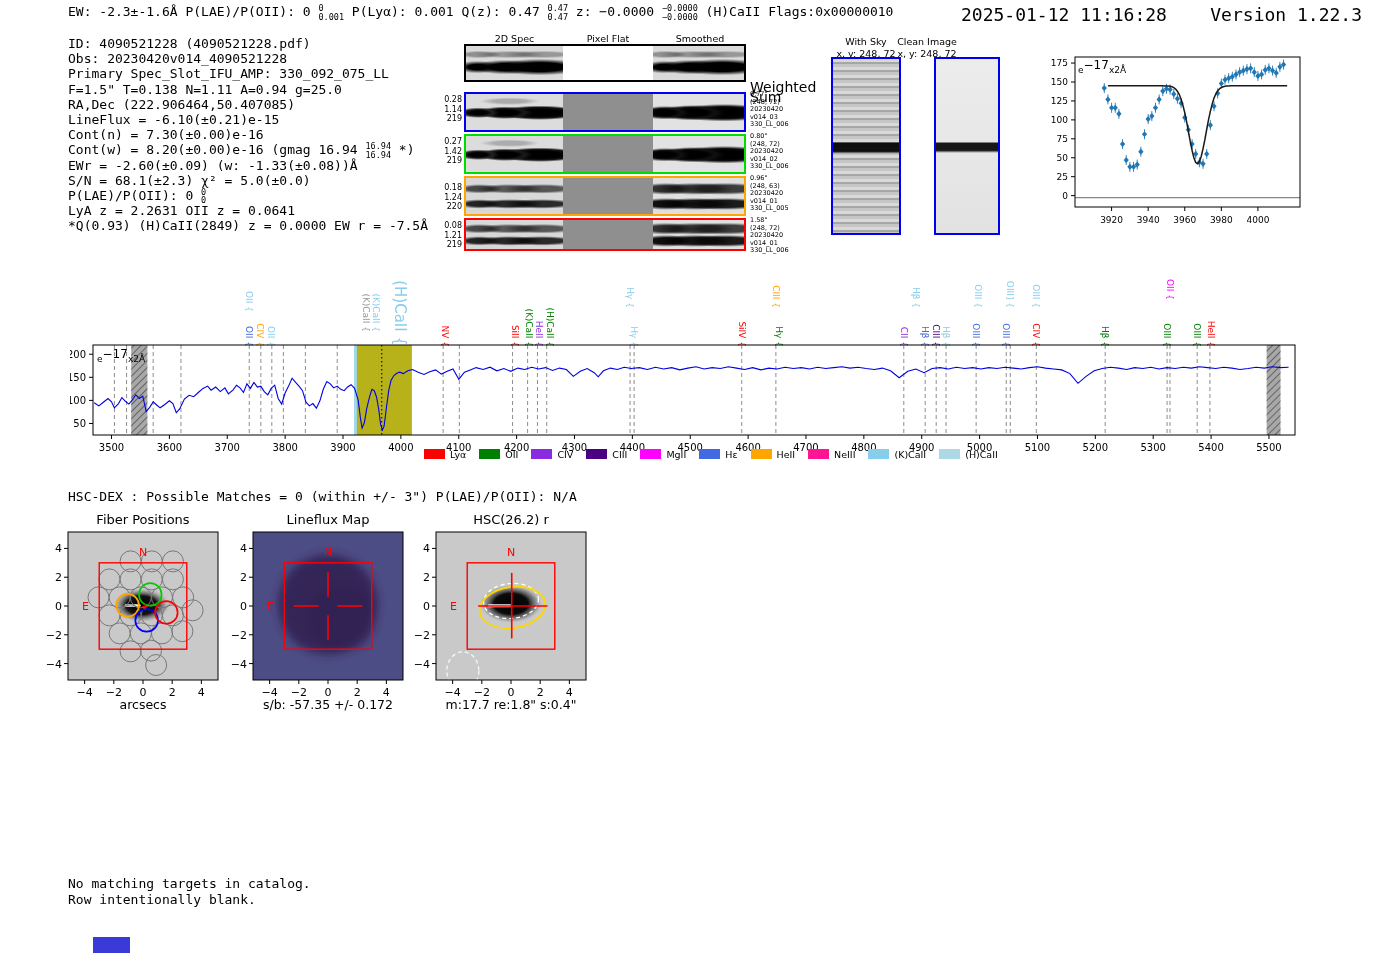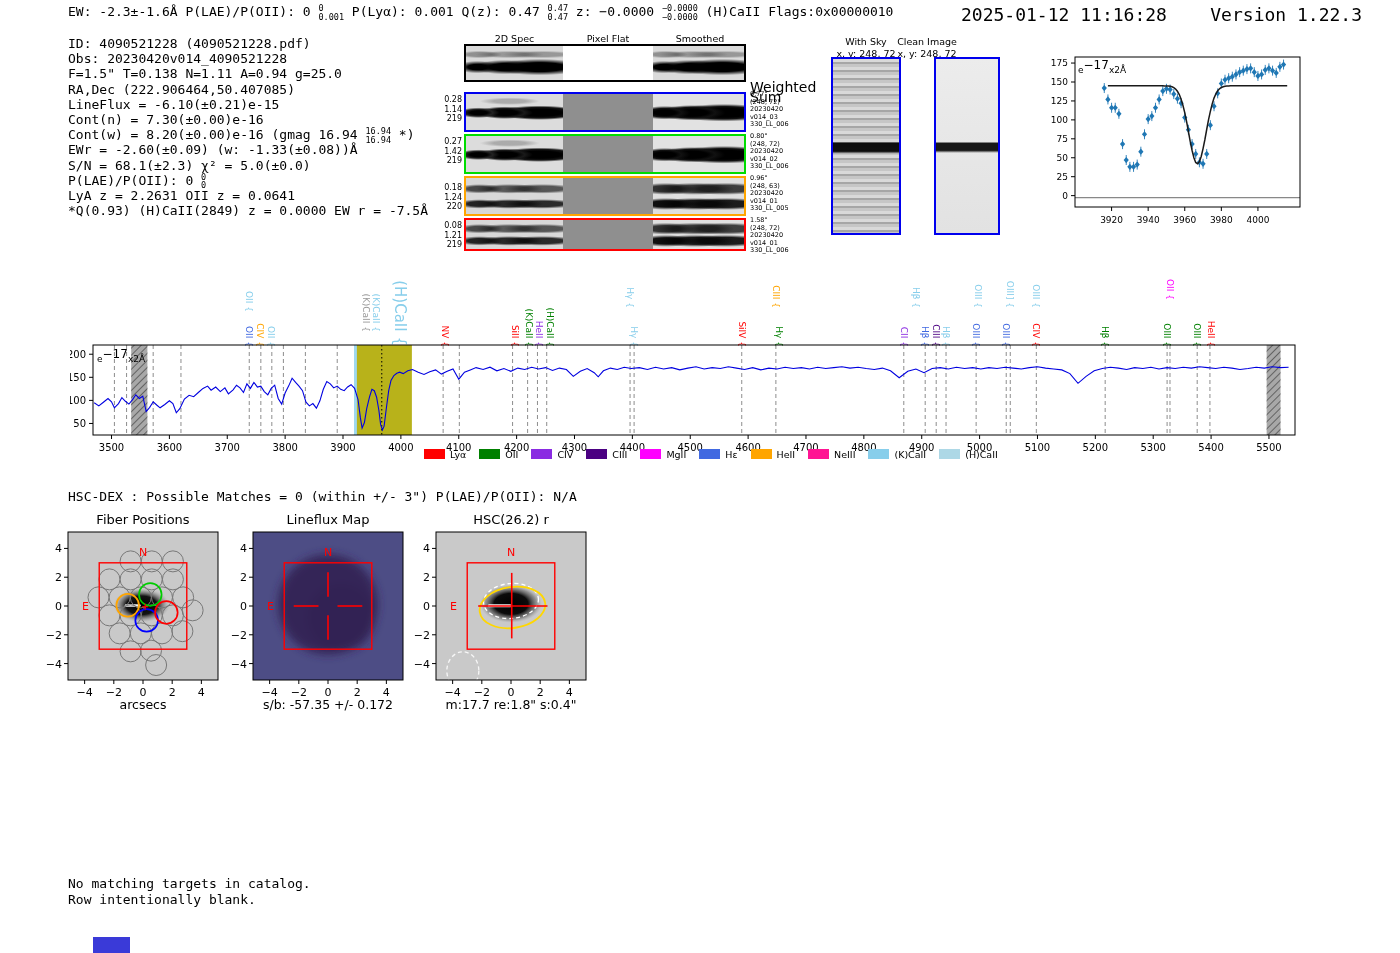--- a/index.html
+++ b/index.html
@@ -88,20 +88,21 @@
   <div id="header-left" class="mono"><span>EW: -2.3±-1.6Å  P(LAE)/P(OII): 0 </span><span class="stack"><span>0</span><span>0.001</span></span><span>  P(Lyα): 0.001  Q(z): 0.47 </span><span class="stack"><span>0.47</span><span>0.47</span></span><span>  z: −0.0000 </span><span class="stack"><span>−0.0000</span><span>−0.0000</span></span><span>  (H)CaII  Flags:0x00000010</span></div>
   <div id="header-right" class="mono">
     <span>2025-01-12 11:16:28</span>
     <span>&nbsp;&nbsp;</span>
     <span>Version 1.22.3</span>
   </div>
 
   <div id="info-block" class="mono">
       <div class="info-line mono"><span>ID: 4090521228 (4090521228.pdf)</span></div>
       <div class="info-line mono"><span>Obs: 20230420v014_4090521228</span></div>
+      <div class="info-line mono"><span>Primary Spec_Slot_IFU_AMP: 330_092_075_LL</span></div>
       <div class="info-line mono"><span>F=1.5"  T=0.138  N=1.11  A=0.94  g=25.0</span></div>
       <div class="info-line mono"><span>RA,Dec (222.906464,50.407085)</span></div>
       <div class="info-line mono"><span>LineFlux = -6.10(±0.21)e-15</span></div>
       <div class="info-line mono"><span>Cont(n) = 7.30(±0.00)e-16</span></div>
       <div class="info-line mono"><span>Cont(w) = 8.20(±0.00)e-16 (gmag 16.94 </span><span class="stack"><span>16.94</span><span>16.94</span></span><span> *)</span></div>
       <div class="info-line mono"><span>EWr = -2.60(±0.09) (w: -1.33(±0.08))Å</span></div>
       <div class="info-line mono"><span>S/N = 68.1(±2.3)  χ² = 5.0(±0.0)</span></div>
       <div class="info-line mono"><span>P(LAE)/P(OII): 0 </span><span class="stack"><span>0</span><span>0</span></span></div>
       <div class="info-line mono"><span>LyA z = 2.2631  OII z = 0.0641</span></div>
       <div class="info-line mono"><span>*Q(0.93) (H)CaII(2849) z = 0.0000  EW r = -7.5Å</span></div>

